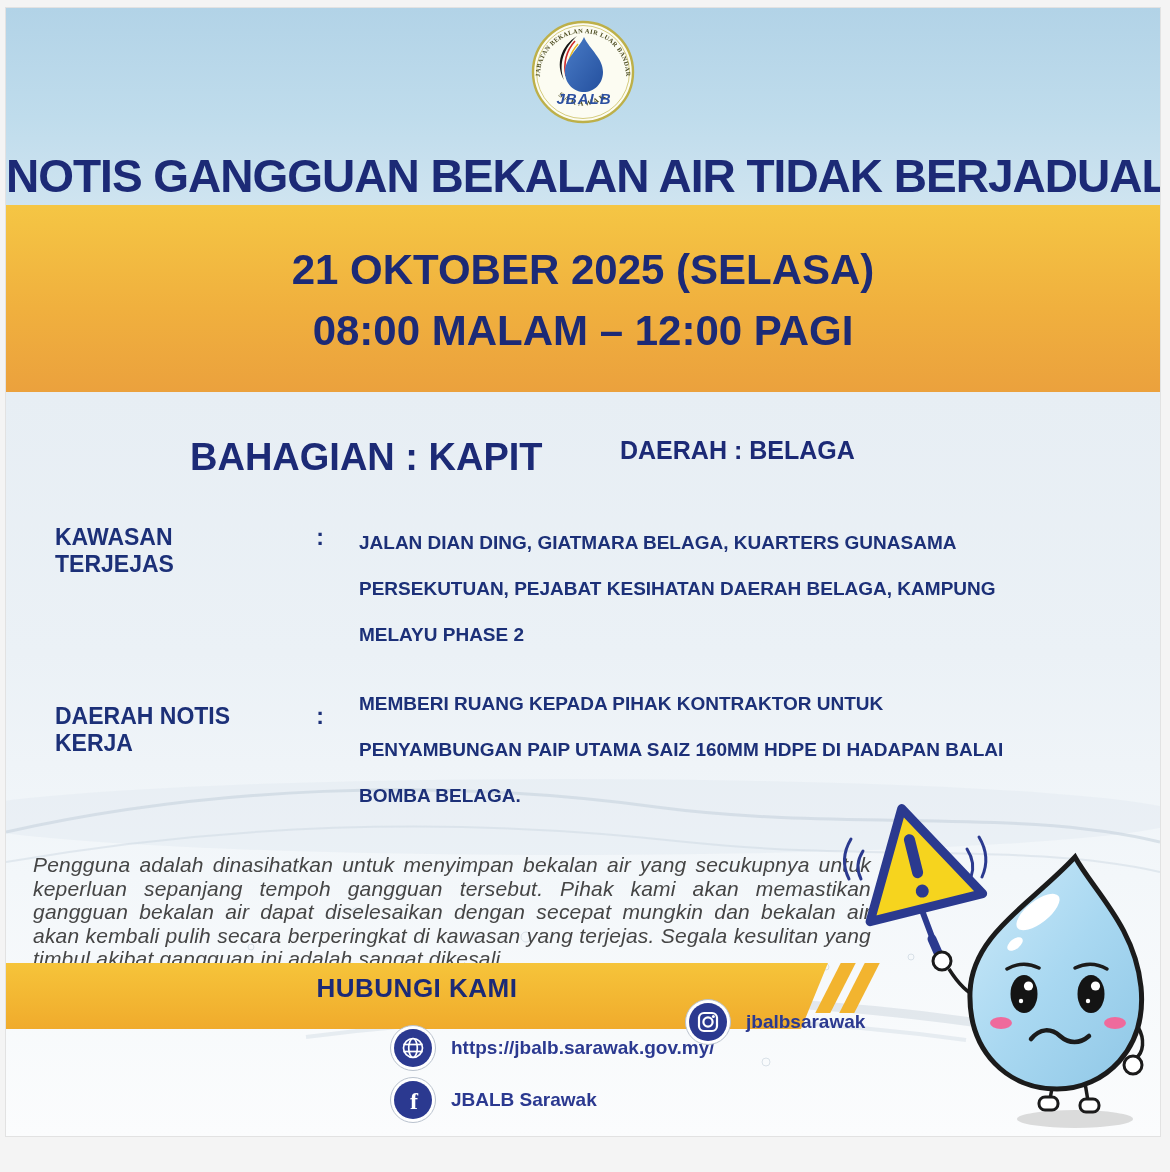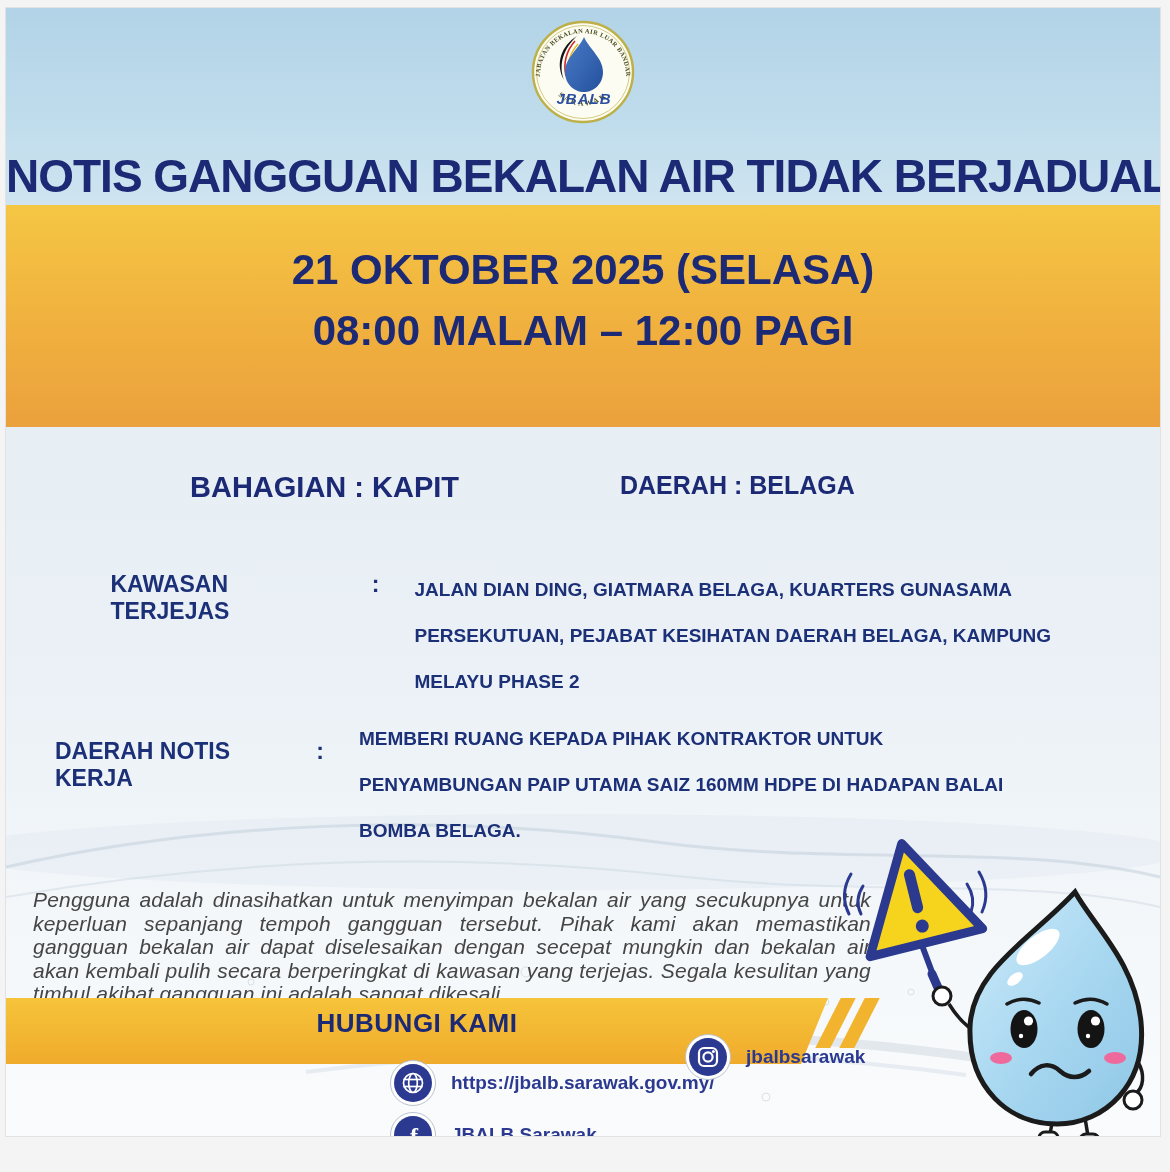--- a/index.html
+++ b/index.html
@@ -11,35 +11,35 @@
 
   
   .hero { position:relative; height:197px;
           background:linear-gradient(180deg,#b2d3e7 0%,#bfdcec 55%,#cfe4f0 100%); }
   .logo-badge { position:absolute; left:525px; top:12px; width:104px; height:104px; }
   .hero-title { position:absolute; left:0; right:0; bottom:2px; text-align:left;
                 font-size:46px; font-weight:bold; letter-spacing:-1px; color:#1c2a76;
                 white-space:nowrap; }
 
   
-  .date-band { height:222px; text-align:center; padding-top:34px;
+  .date-band { height:187px; text-align:center; padding-top:34px;
                background:linear-gradient(180deg,#f5c644 0%,#f0b03e 55%,#eba13d 100%); }
   .date-band .line { font-size:42px; font-weight:bold; color:#1c2a76; line-height:61px;
                      letter-spacing:0; white-space:nowrap; }
 
   
   .body-sec { position:relative; height:744px;
               background:linear-gradient(180deg,#e7eef4 0%,#ebf1f6 35%,#f3f7fa 65%,#fbfcfd 100%); }
 
   .region-row { position:absolute; top:44px; left:0; width:100%; height:40px; color:#1c2a76; }
-  .region-bahagian { position:absolute; left:184px; font-size:29px; font-weight:bold; }
+  .region-bahagian { position:absolute; left:184px; font-size:38px; font-weight:bold; }
   .region-daerah   { position:absolute; left:614px; font-size:25px; font-weight:bold; }
 
   .info-row { position:absolute; left:0; width:100%; display:flex; color:#1c3078; }
-  .info-row.kawasan { top:140px;justify-content:center; }
+  .info-row.kawasan { top:128px; }
   .info-row.huraian { top:293px; }
   .info-label { flex:0 0 275px; padding-left:49px; font-size:23px; font-weight:bold; padding-top:4px; }
   .info-colon { flex:0 0 78px; text-align:center; font-size:23px; font-weight:bold; padding-top:4px; }
   .info-value { flex:0 1 690px; font-size:19px; font-weight:bold; line-height:46px; }
   .info-row.huraian .info-label, .info-row.huraian .info-colon { padding-top:18px; }
   .info-row.huraian .info-value { margin-top:-4px; }
 
   .advisory { position:absolute; top:461px; left:27px; width:838px; font-size:21px;
               font-style:italic; color:#454545; line-height:23.5px; text-align:justify;
               letter-spacing:0.2px; }

